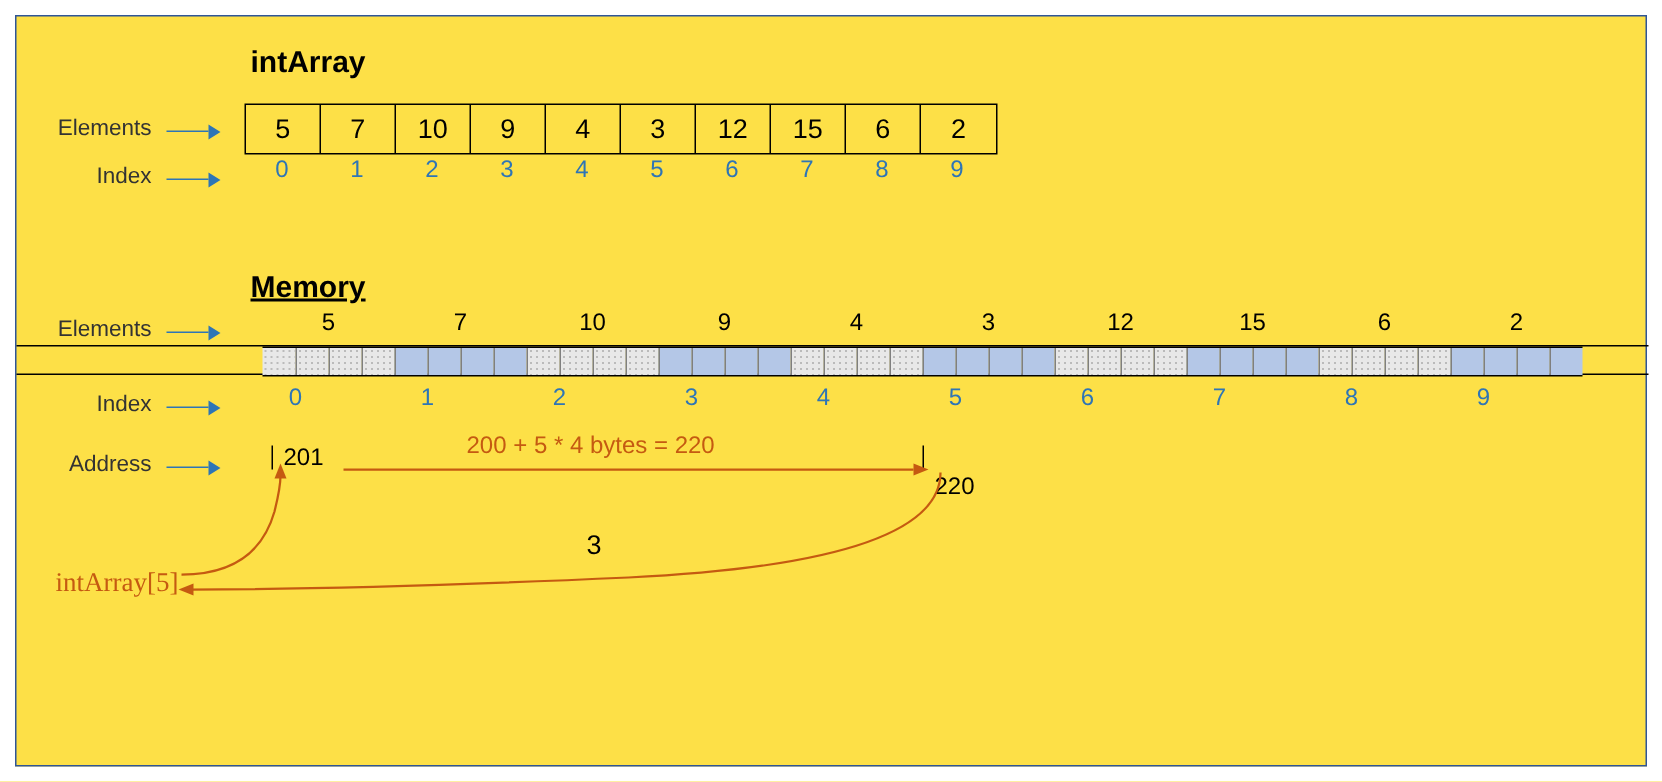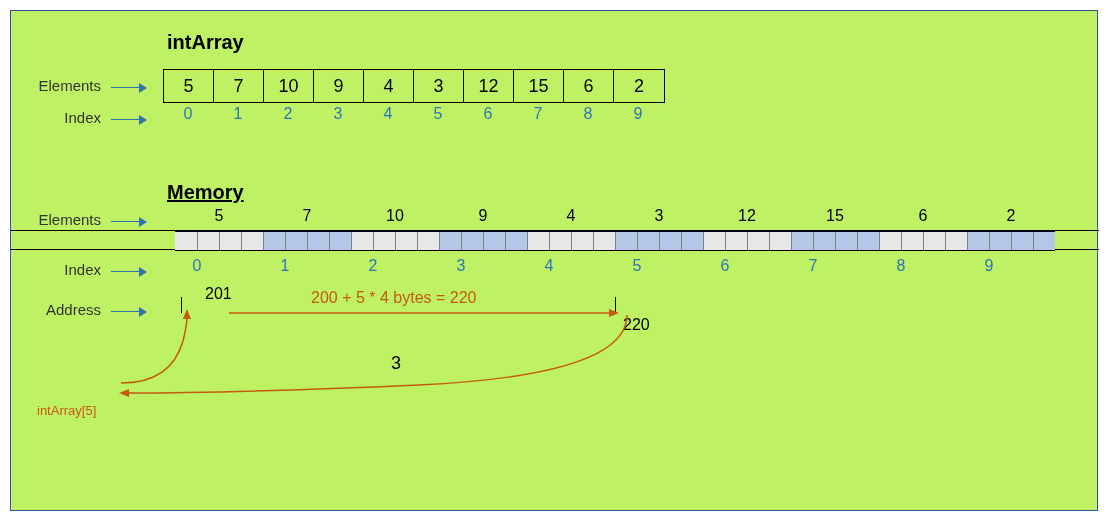--- a/index.html
+++ b/index.html
@@ -7,21 +7,21 @@
     margin: 0;
     padding: 10px;
     font-family: "Segoe UI", Arial, sans-serif;
     background: #fff;
   }
   .frame {
     width: 1088px;
     height: 501px;
     border: 1px solid #2f5597;
     position: relative;
-    background: #bef264;
+    background: #fde047;
   }
   .title {
     position: absolute;
     font-weight: bold;
     color: #000;
   }
   .row-label {
     position: absolute;
     font-size: 15px;
     color: #333;
@@ -264,33 +264,33 @@
     <div class="mi">9</div>
   </div>
 
   <div class="row-label" style="left:10px; top:290px; width:80px;">Address</div>
   <div class="arr" style="left:100px; top:296px;">
     <div class="line"></div>
       <div class="head"></div>
   </div>
 
   <div class="addr-tick" style="left:170px; top:286px;"></div>
-  <div class="addr-num" style="left:178px; top:274px;margin-left:16px;">201</div>
+  <div class="addr-num" style="left:178px; top:286px;">201</div>
 
   <div class="addr-tick" style="left:604px; top:286px;"></div>
   <div class="addr-num" style="left:612px; top:286px;margin-top:19px;">220</div>
 
   <div class="formula" style="left:300px; top:278px;">200 + 5 * 4 bytes = 220</div>
 
   <svg style="position:absolute; left:218px; top:298px; width:392px; height:12px; overflow:visible;">
     <line x1="0" y1="4" x2="380" y2="4" stroke="#c55a11" stroke-width="1.5"></line>
     <polygon points="380,0 390,4 380,8" fill="#c55a11"></polygon>
   </svg>
 
-  <div class="formula" style="left:26px; top:392px; font-size:13px;">intArray[5]</div>
+  <div class="formula" style="left:26px; top:367px; font-size:18px;font-family:Liberation Serif, serif;">intArray[5]</div>
 
   <svg style="position:absolute; left:110px; top:300px; width:90px; height:76px; overflow:visible;">
     <path d="M 0 72 Q 50 72 62 30 Q 66 14 66 6" stroke="#c55a11" stroke-width="1.5" fill="none"></path>
     <polygon points="62,8 66,-2 70,8" fill="#c55a11"></polygon>
   </svg>
 
   <div class="addr-num" style="left:380px; top:342px; font-size:18px;">3</div>
 
   <svg style="position:absolute; left:108px; top:304px; width:520px; height:90px; overflow:visible;">
     <path d="M 508 0 Q 508 60 300 70 Q 120 78 8 78" stroke="#c55a11" stroke-width="1.5" fill="none"></path>

